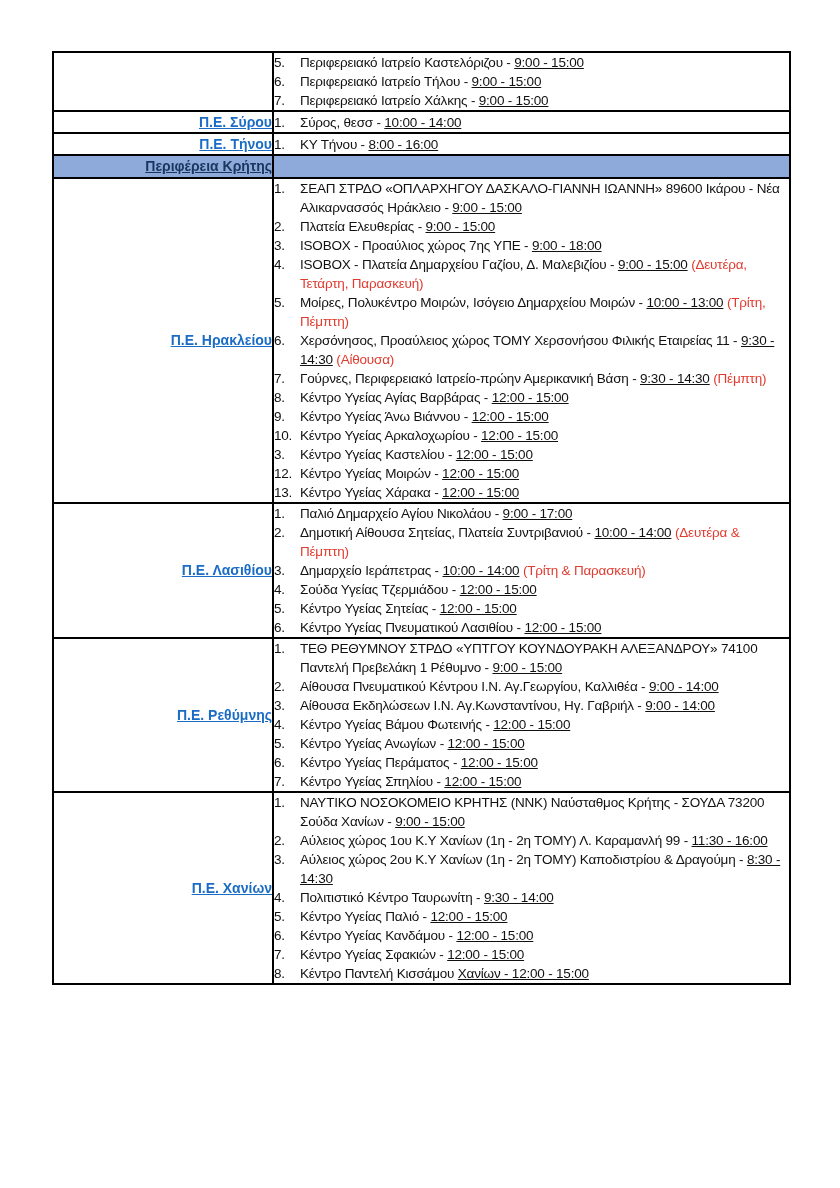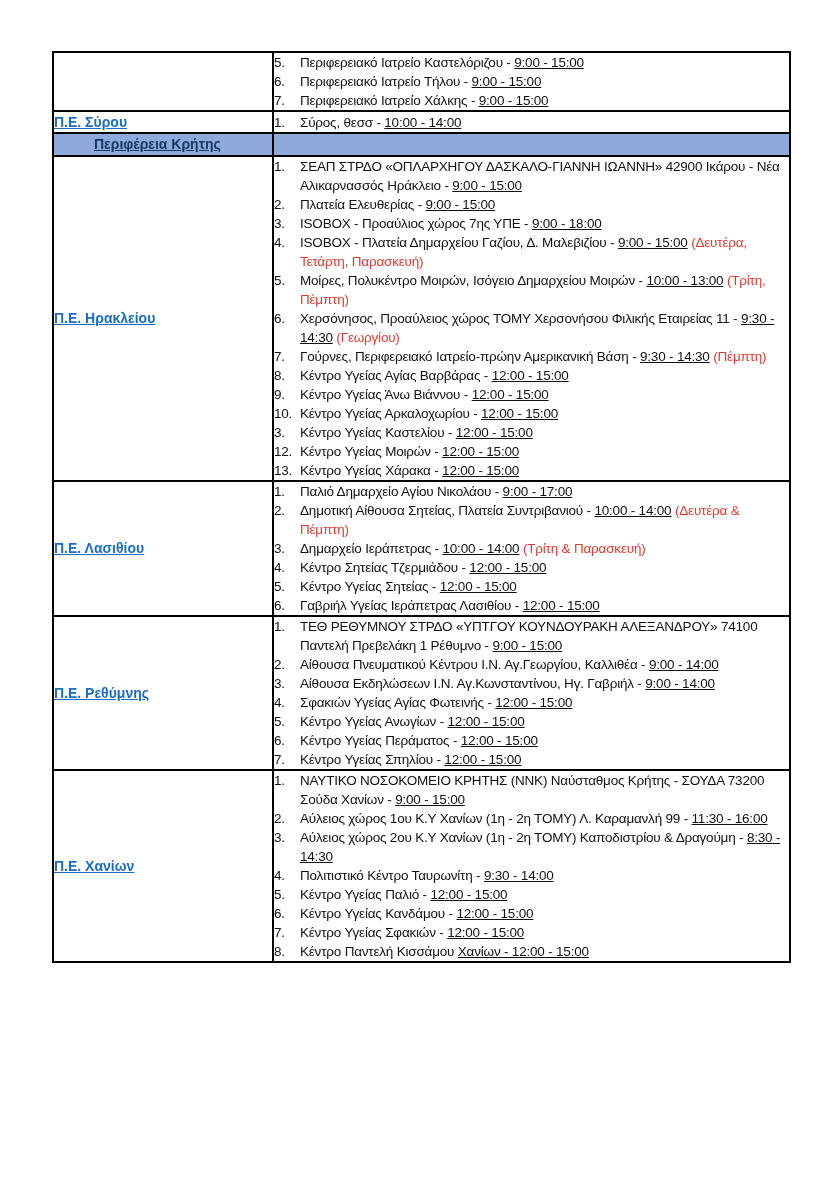--- a/index.html
+++ b/index.html
@@ -27,21 +27,21 @@
     width: 739px;
     border-collapse: collapse;
     table-layout: fixed;
   }
   table.regions td {
     border: 2px solid var(--border-color, #000);
     vertical-align: middle;
     padding: 0;
   }
   td.region {
-    text-align: left;
+    text-align: right;
   }
   td.items {
     padding: 2px 4px 2px 6px;
   }
   .region-link {
     color: var(--link-blue, #1b6cc4);
     font-weight: bold;
     text-decoration: underline;
     font-size: 14px;
     line-height: 19px;
@@ -112,50 +112,59 @@
         </tr>
         <tr class=" single">
           <td class="region"><span class="region-link">Π.Ε. Σύρου</span></td>
           <td class="items">
             <div class="item">
               <span class="num">1.</span>
               <span class="content"><span>Σύρος, θεσσ - </span><span class="seg-u ">10:00 - 14:00</span></span>
             </div>
           </td>
         </tr>
+        <tr class=" single">
+          <td class="region"><span class="region-link">Π.Ε. Τήνου</span></td>
+          <td class="items">
+            <div class="item">
+              <span class="num">1.</span>
+              <span class="content"><span>ΚΥ Τήνου - </span><span class="seg-u ">8:00 - 16:00</span></span>
+            </div>
+          </td>
+        </tr>
         <tr class="group-header">
           <td class="region"><span class="header-label">Περιφέρεια Κρήτης</span></td>
           <td class="items"></td>
         </tr>
         <tr>
           <td class="region"><span class="region-link">Π.Ε. Ηρακλείου</span></td>
           <td class="items">
             <div class="item">
               <span class="num">1.</span>
-              <span class="content"><span>ΣΕΑΠ ΣΤΡΔΟ «ΟΠΛΑΡΧΗΓΟΥ ΔΑΣΚΑΛΟ-ΓΙΑΝΝΗ ΙΩΑΝΝΗ» 42900 Ικάρου - Νέα Αλικαρνασσός Ηράκλειο - </span><span class="seg-u ">9:00 - 15:00</span></span>
+              <span class="content"><span>ΣΕΑΠ ΣΤΡΔΟ «ΟΠΛΑΡΧΗΓΟΥ ΔΑΣΚΑΛΟ-ΓΙΑΝΝΗ ΙΩΑΝΝΗ» 89600 Ικάρου - Νέα Αλικαρνασσός Ηράκλειο - </span><span class="seg-u ">9:00 - 15:00</span></span>
             </div>
             <div class="item">
               <span class="num">2.</span>
               <span class="content"><span>Πλατεία Ελευθερίας - </span><span class="seg-u ">9:00 - 15:00</span></span>
             </div>
             <div class="item">
               <span class="num">3.</span>
               <span class="content"><span>ISOBOX - Προαύλιος χώρος 7ης ΥΠΕ - </span><span class="seg-u ">9:00 - 18:00</span></span>
             </div>
             <div class="item">
               <span class="num">4.</span>
               <span class="content"><span>ISOBOX - Πλατεία Δημαρχείου Γαζίου, Δ. Μαλεβιζίου - </span><span class="seg-u ">9:00 - 15:00</span><span> </span><span class="seg-r">(Δευτέρα, Τετάρτη, Παρασκευή)</span></span>
             </div>
             <div class="item">
               <span class="num">5.</span>
               <span class="content"><span>Μοίρες, Πολυκέντρο Μοιρών, Ισόγειο Δημαρχείου Μοιρών - </span><span class="seg-u ">10:00 - 13:00</span><span> </span><span class="seg-r">(Τρίτη, Πέμπτη)</span></span>
             </div>
             <div class="item">
               <span class="num">6.</span>
-              <span class="content"><span>Χερσόνησος, Προαύλειος χώρος ΤΟΜΥ Χερσονήσου Φιλικής Εταιρείας 11 - </span><span class="seg-u ">9:30 - 14:30</span><span> </span><span class="seg-r">(Γεωργίου)</span></span>
+              <span class="content"><span>Χερσόνησος, Προαύλειος χώρος ΤΟΜΥ Χερσονήσου Φιλικής Εταιρείας 11 - </span><span class="seg-u ">9:30 - 14:30</span><span> </span><span class="seg-r">(Αίθουσα)</span></span>
             </div>
             <div class="item">
               <span class="num">7.</span>
               <span class="content"><span>Γούρνες, Περιφερειακό Ιατρείο-πρώην Αμερικανική Βάση - </span><span class="seg-u ">9:30 - 14:30</span><span> </span><span class="seg-r">(Πέμπτη)</span></span>
             </div>
             <div class="item">
               <span class="num">8.</span>
               <span class="content"><span>Κέντρο Υγείας Αγίας Βαρβάρας - </span><span class="seg-u ">12:00 - 15:00</span></span>
             </div>
             <div class="item">
@@ -190,50 +199,50 @@
             <div class="item">
               <span class="num">2.</span>
               <span class="content"><span>Δημοτική Αίθουσα Σητείας, Πλατεία Συντριβανιού - </span><span class="seg-u ">10:00 - 14:00</span><span> </span><span class="seg-r">(Δευτέρα &amp; Πέμπτη)</span></span>
             </div>
             <div class="item">
               <span class="num">3.</span>
               <span class="content"><span>Δημαρχείο Ιεράπετρας - </span><span class="seg-u ">10:00 - 14:00</span><span> </span><span class="seg-r">(Τρίτη &amp; Παρασκευή)</span></span>
             </div>
             <div class="item">
               <span class="num">4.</span>
-              <span class="content"><span>Κέντρο Σητείας Τζερμιάδου - </span><span class="seg-u ">12:00 - 15:00</span></span>
+              <span class="content"><span>Σούδα Υγείας Τζερμιάδου - </span><span class="seg-u ">12:00 - 15:00</span></span>
             </div>
             <div class="item">
               <span class="num">5.</span>
               <span class="content"><span>Κέντρο Υγείας Σητείας - </span><span class="seg-u ">12:00 - 15:00</span></span>
             </div>
             <div class="item">
               <span class="num">6.</span>
-              <span class="content"><span>Γαβριήλ Υγείας Ιεράπετρας Λασιθίου - </span><span class="seg-u ">12:00 - 15:00</span></span>
+              <span class="content"><span>Κέντρο Υγείας Πνευματικού Λασιθίου - </span><span class="seg-u ">12:00 - 15:00</span></span>
             </div>
           </td>
         </tr>
         <tr>
           <td class="region"><span class="region-link">Π.Ε. Ρεθύμνης</span></td>
           <td class="items">
             <div class="item">
               <span class="num">1.</span>
               <span class="content"><span>ΤΕΘ ΡΕΘΥΜΝΟΥ ΣΤΡΔΟ «ΥΠΤΓΟΥ ΚΟΥΝΔΟΥΡΑΚΗ ΑΛΕΞΑΝΔΡΟΥ» 74100 Παντελή Πρεβελάκη 1 Ρέθυμνο - </span><span class="seg-u ">9:00 - 15:00</span></span>
             </div>
             <div class="item">
               <span class="num">2.</span>
               <span class="content"><span>Αίθουσα Πνευματικού Κέντρου Ι.Ν. Αγ.Γεωργίου, Καλλιθέα - </span><span class="seg-u ">9:00 - 14:00</span></span>
             </div>
             <div class="item">
               <span class="num">3.</span>
               <span class="content"><span>Αίθουσα Εκδηλώσεων Ι.Ν. Αγ.Κωνσταντίνου, Ηγ. Γαβριήλ - </span><span class="seg-u ">9:00 - 14:00</span></span>
             </div>
             <div class="item">
               <span class="num">4.</span>
-              <span class="content"><span>Σφακιών Υγείας Αγίας Φωτεινής - </span><span class="seg-u ">12:00 - 15:00</span></span>
+              <span class="content"><span>Κέντρο Υγείας Βάμου Φωτεινής - </span><span class="seg-u ">12:00 - 15:00</span></span>
             </div>
             <div class="item">
               <span class="num">5.</span>
               <span class="content"><span>Κέντρο Υγείας Ανωγίων - </span><span class="seg-u ">12:00 - 15:00</span></span>
             </div>
             <div class="item">
               <span class="num">6.</span>
               <span class="content"><span>Κέντρο Υγείας Περάματος - </span><span class="seg-u ">12:00 - 15:00</span></span>
             </div>
             <div class="item">

